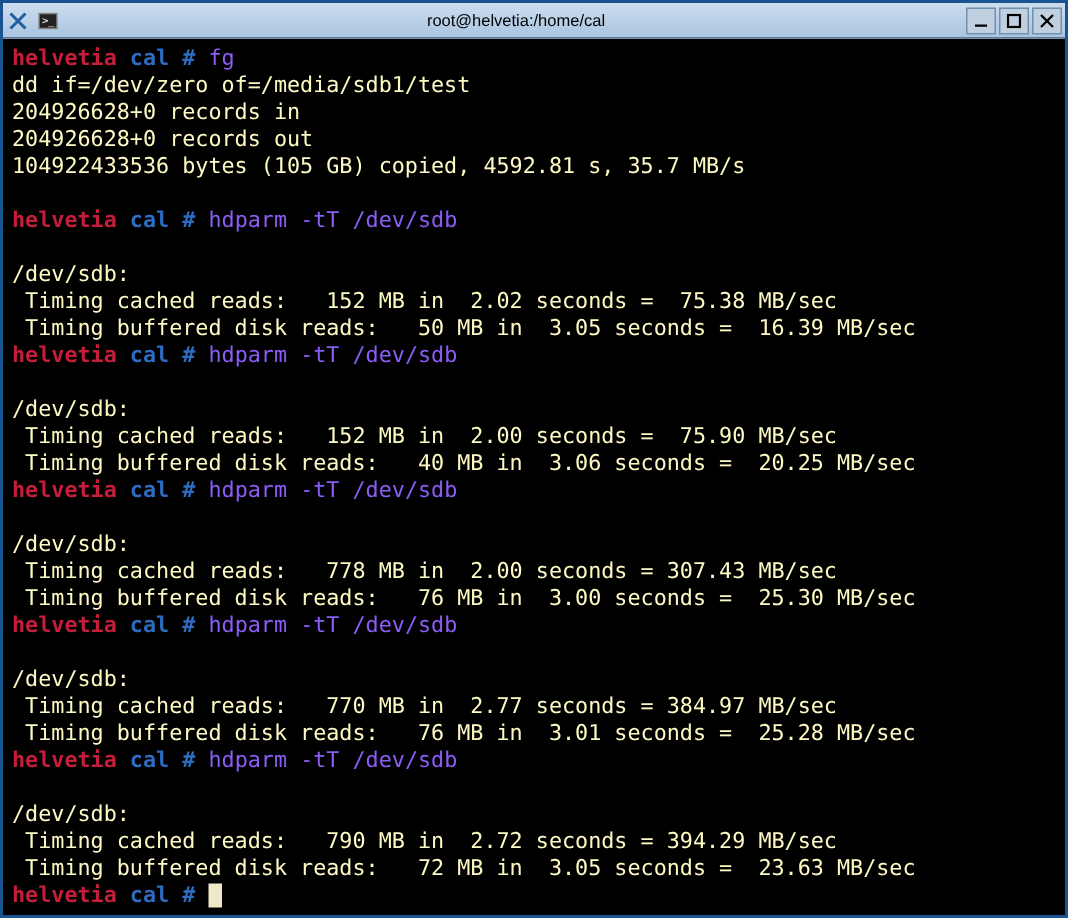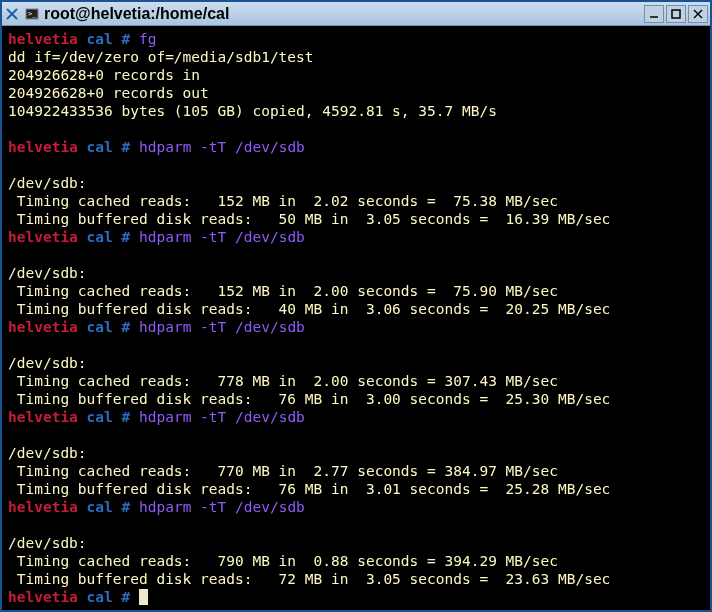--- a/index.html
+++ b/index.html
@@ -30,24 +30,25 @@
     height: 16px;
     margin-right: 4px;
     display: inline-flex;
     align-items: center;
     justify-content: center;
     font-size: 12px;
     color: #000;
   }
   .titlebar-title {
     flex: 1;
-    font-size: 16px;
-    font-weight: bold;
+    font-size: 11px;
+    font-weight: normal;
     color: #000;
     font-family: sans-serif;
+    text-align: center;
   }
   .win-btns {
     display: flex;
     gap: 2px;
   }
   .win-btn {
     width: 20px;
     height: 18px;
     background: #c0d0e0;
     border: 1px solid #7090b0;
@@ -139,16 +140,16 @@
 <span class="out"> Timing cached reads:   778 MB in  2.00 seconds = 307.43 MB/sec</span>
 <span class="out"> Timing buffered disk reads:   76 MB in  3.00 seconds =  25.30 MB/sec</span>
 <span class="host">helvetia</span> <span class="dir">cal</span> <span class="hash">#</span> <span class="cmd">hdparm -tT /dev/sdb</span>
 <span class="out"></span>
 <span class="out">/dev/sdb:</span>
 <span class="out"> Timing cached reads:   770 MB in  2.77 seconds = 384.97 MB/sec</span>
 <span class="out"> Timing buffered disk reads:   76 MB in  3.01 seconds =  25.28 MB/sec</span>
 <span class="host">helvetia</span> <span class="dir">cal</span> <span class="hash">#</span> <span class="cmd">hdparm -tT /dev/sdb</span>
 <span class="out"></span>
 <span class="out">/dev/sdb:</span>
-<span class="out"> Timing cached reads:   790 MB in  0.88 seconds = 394.29 MB/sec</span>
+<span class="out"> Timing cached reads:   790 MB in  2.72 seconds = 394.29 MB/sec</span>
 <span class="out"> Timing buffered disk reads:   72 MB in  3.05 seconds =  23.63 MB/sec</span>
 <span class="host">helvetia</span> <span class="dir">cal</span> <span class="hash">#</span> <span class="cmd"></span><span class="cursor"></span></div>
 </div>
 
 </body></html>

